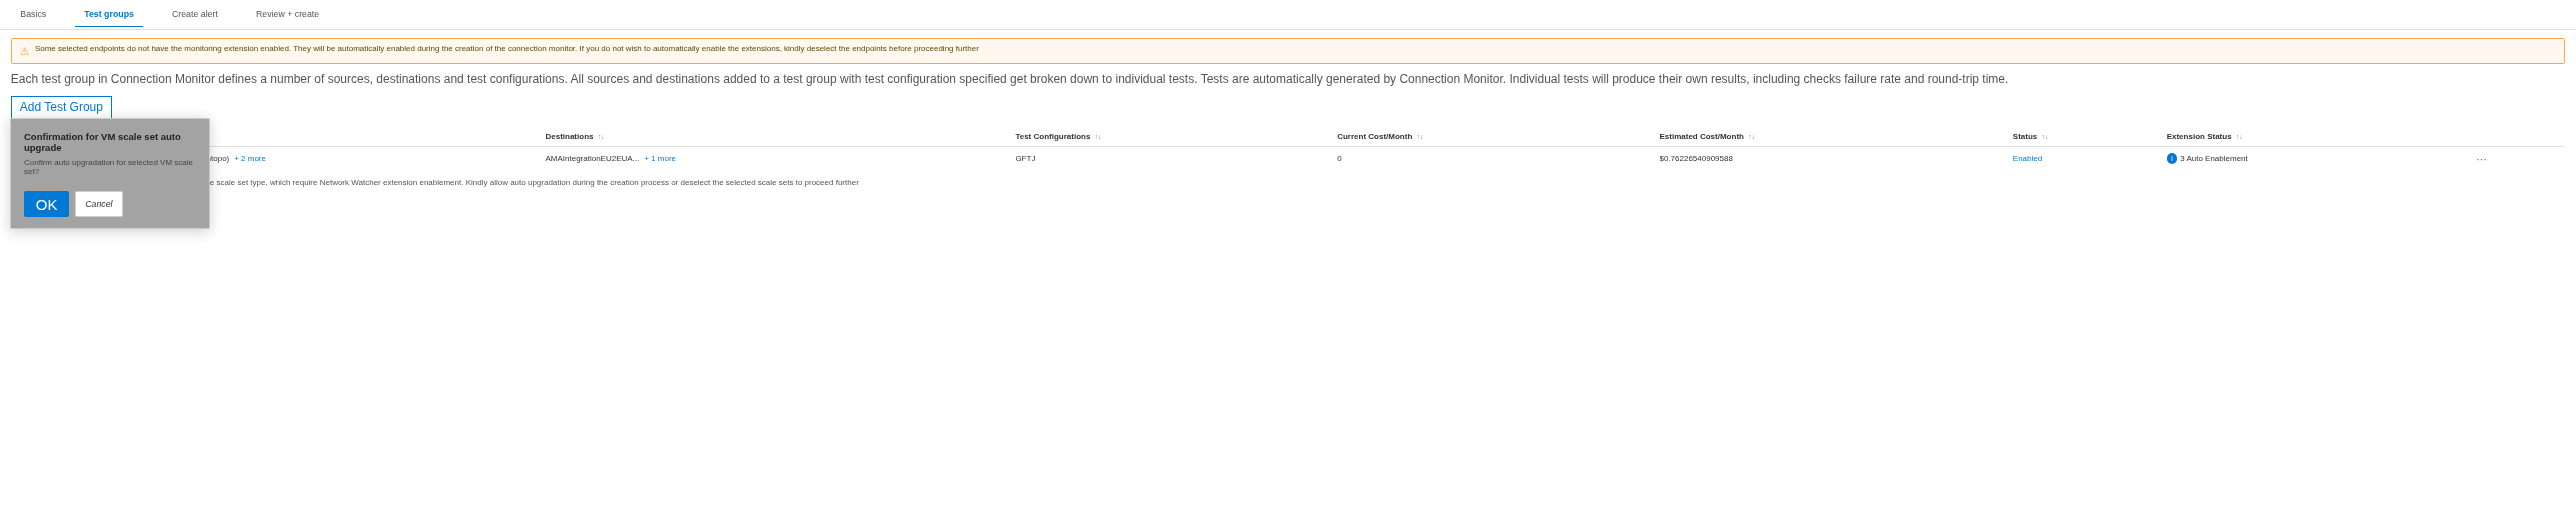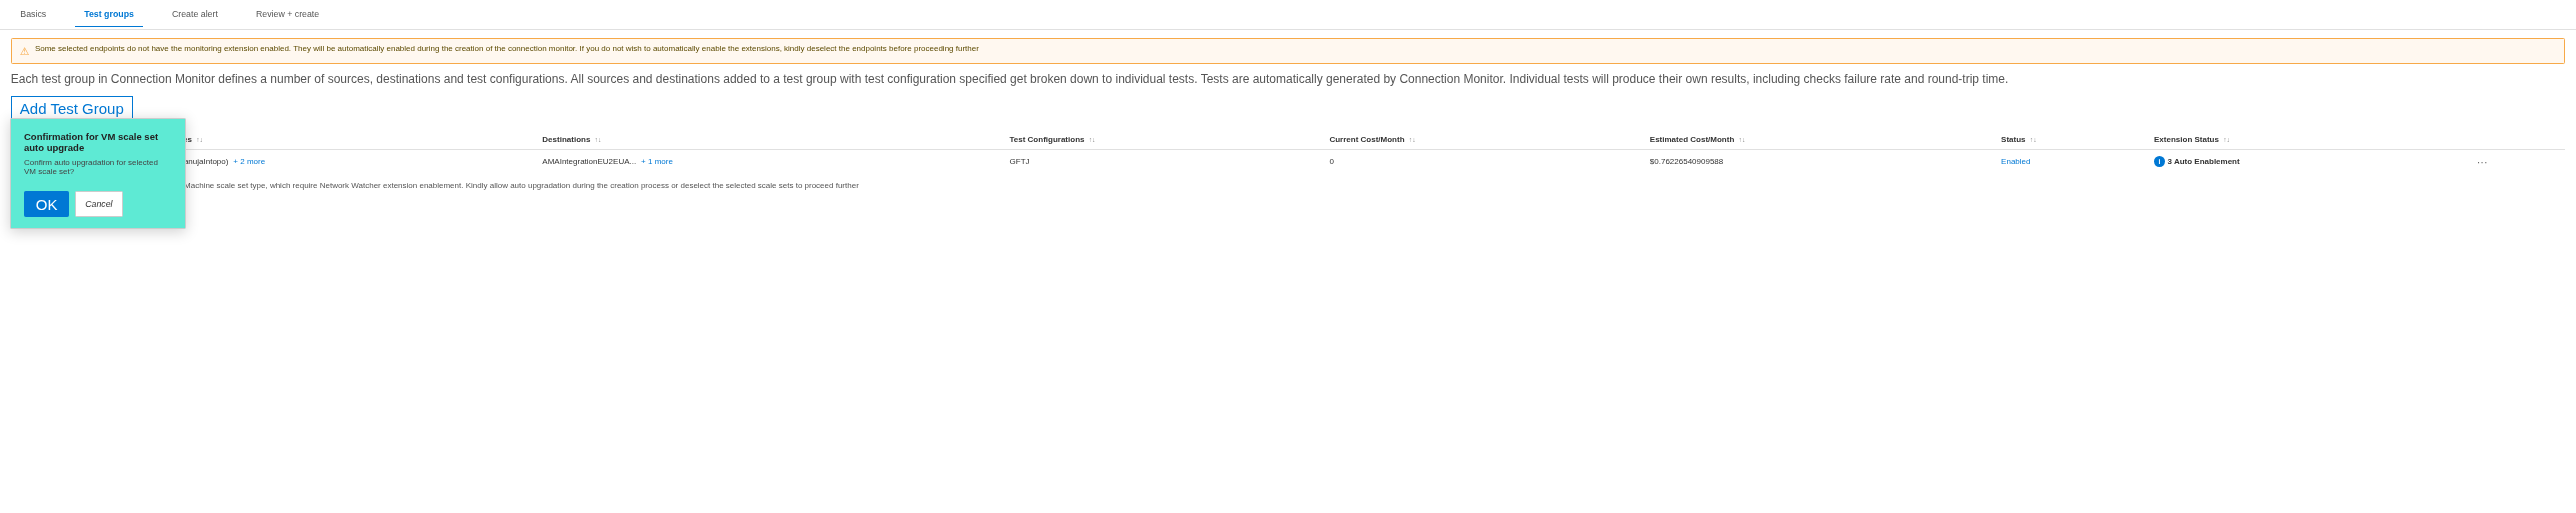--- a/index.html
+++ b/index.html
@@ -59,21 +59,21 @@
       line-height: 1.5;
     }
     
     .btn-outline {
       margin: 0 10.8px 8px 10.8px;
       padding: 3.4px 8px;
       border: 0.7px solid #0078d4;
       background: #fff;
       color: #0078d4;
       cursor: pointer;
-      font-size: 15px;
+      font-size: 12px;
       display: inline-flex;
       align-items: center;
       gap: 2.7px;
     }
     
     .table-container {
       margin: 0 10.8px;
     }
     table {
       width: 100%;
@@ -112,21 +112,20 @@
       cursor: pointer;
       color: #666;
       font-size: 10.8px;
       padding: 0 4px;
     }
     
     .ext-badge {
       display: inline-flex;
       align-items: center;
       gap: 2.7px;
-      font-weight: bold;
     }
     .ext-badge .circle-icon {
       width: 10.8px;
       height: 10.8px;
       border-radius: 50%;
       background: #0078d4;
       display: inline-flex;
       align-items: center;
       justify-content: center;
       color: #fff;
@@ -155,25 +154,25 @@
     
     .modal-overlay {
       position: fixed;
       top: 0; left: 0; right: 0; bottom: 0;
       z-index: 100;
     }
     .modal-box {
       position: absolute;
       top: 118px;
       left: 9.5px;
-      background: #5eead4;
+      background: #a3a3a3;
       border: 0.7px solid #ccc;
       box-shadow: 0 2.7px 13.5px rgba(0,0,0,0.18);
       padding: 12px 13.5px 10.8px 13.5px;
-      width: 176px;
+      width: 200px;
       border-radius: 1.4px;
       z-index: 101;
     }
     .modal-title {
       font-size: 9.5px;
       font-weight: 600;
       color: #222;
       margin-bottom: 5.4px;
     }
     .modal-body {

